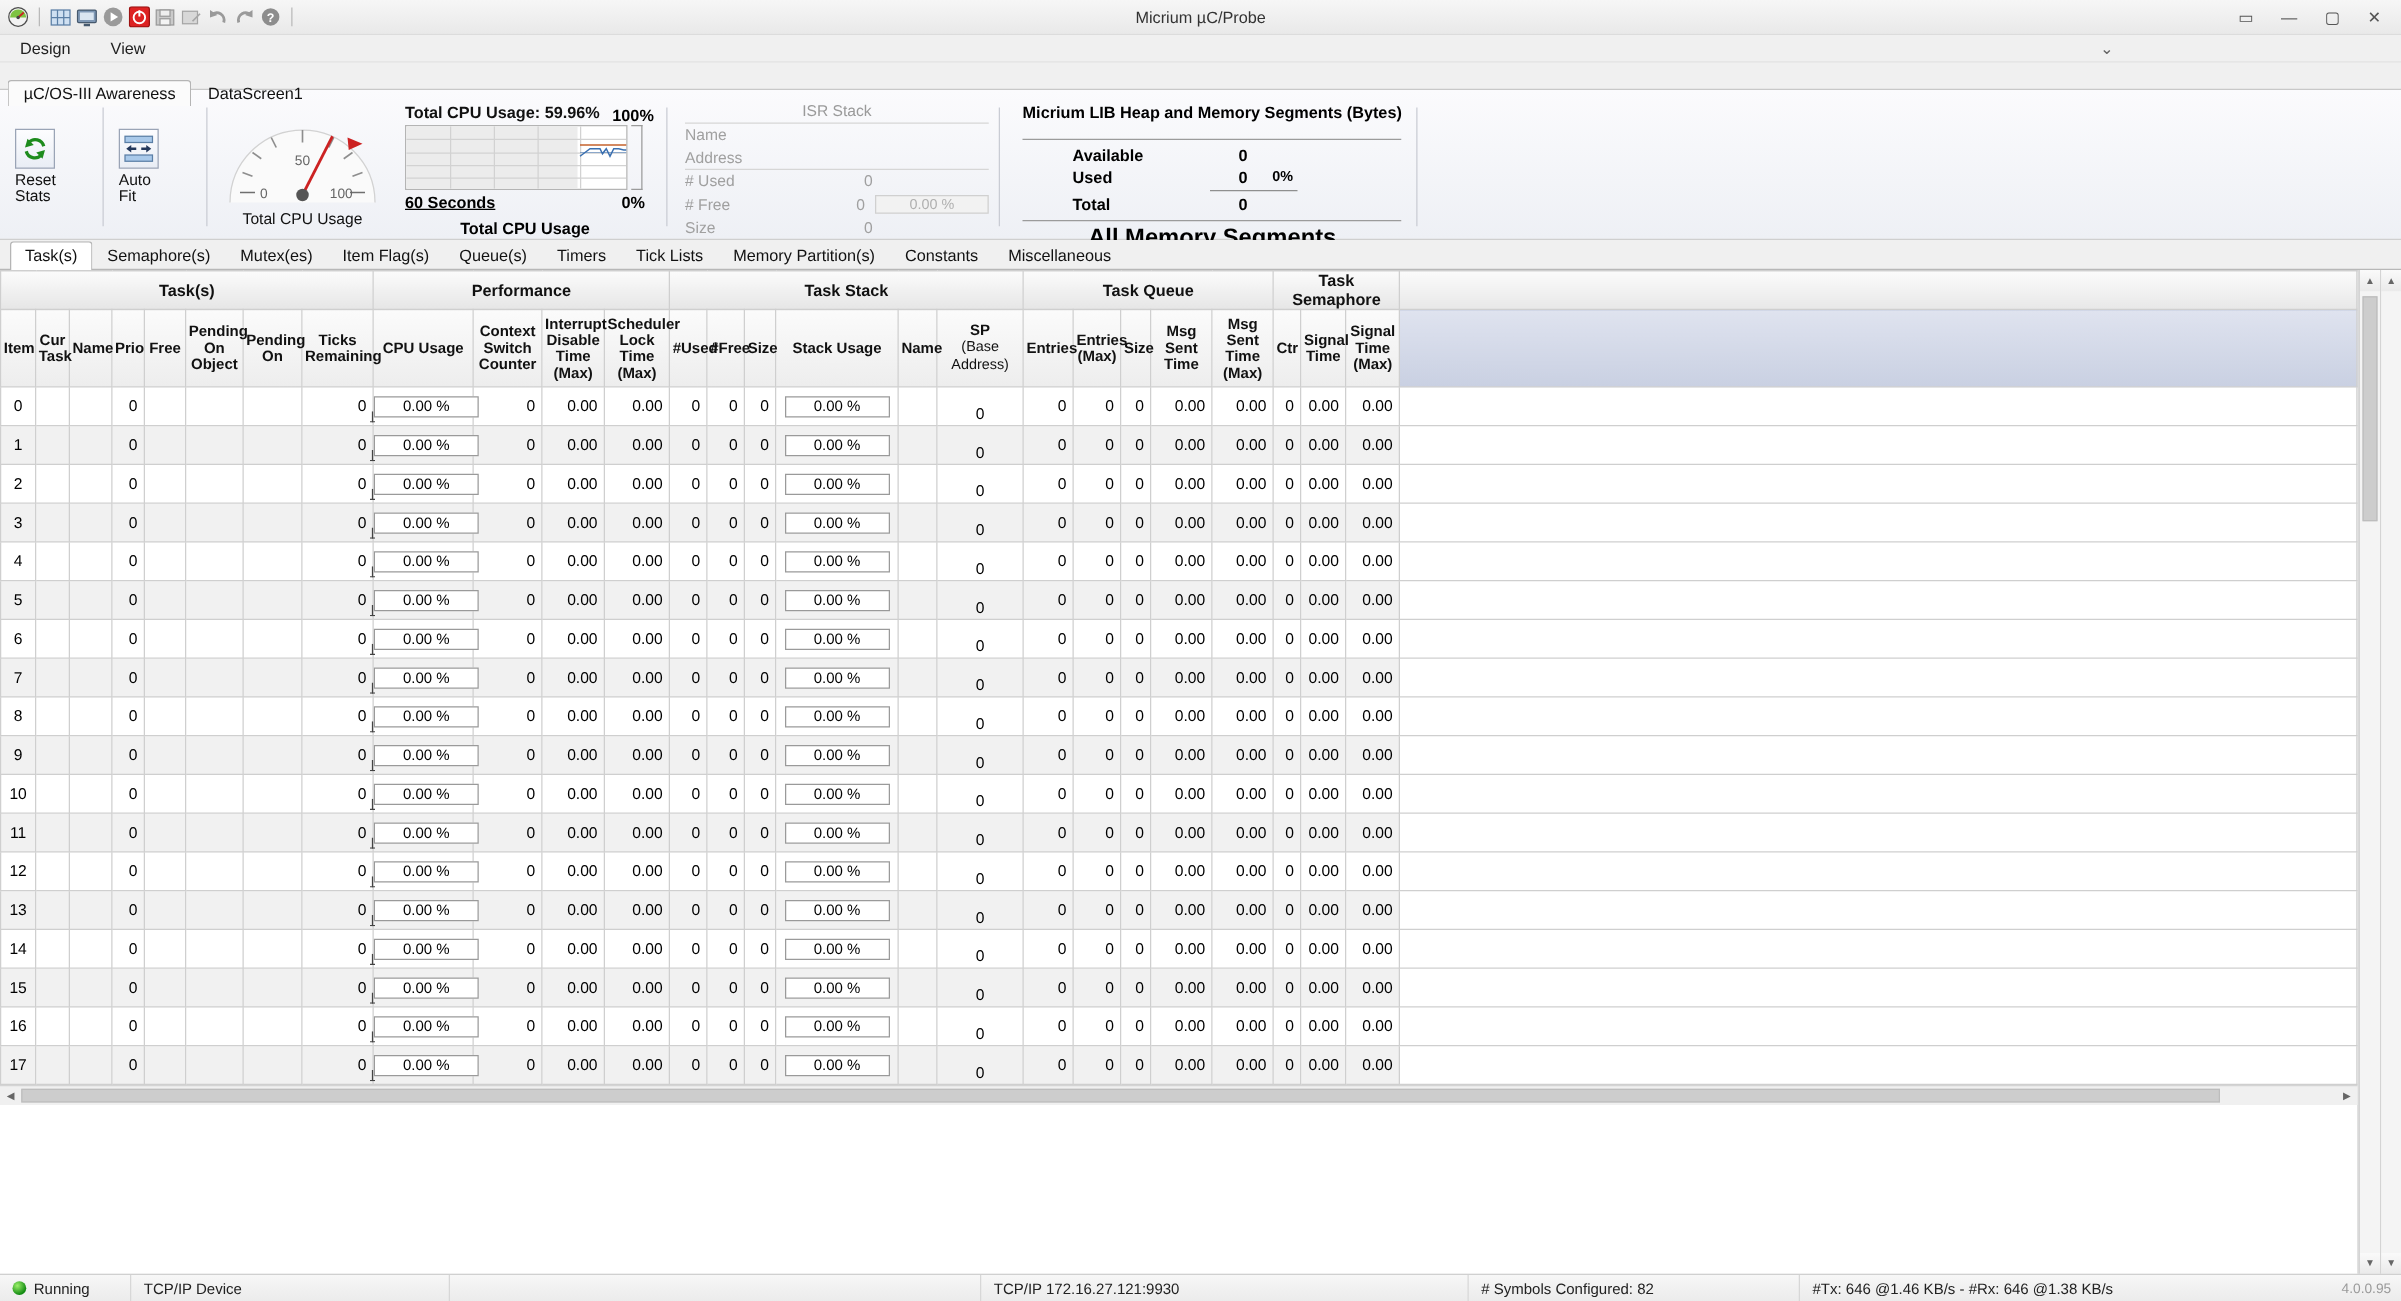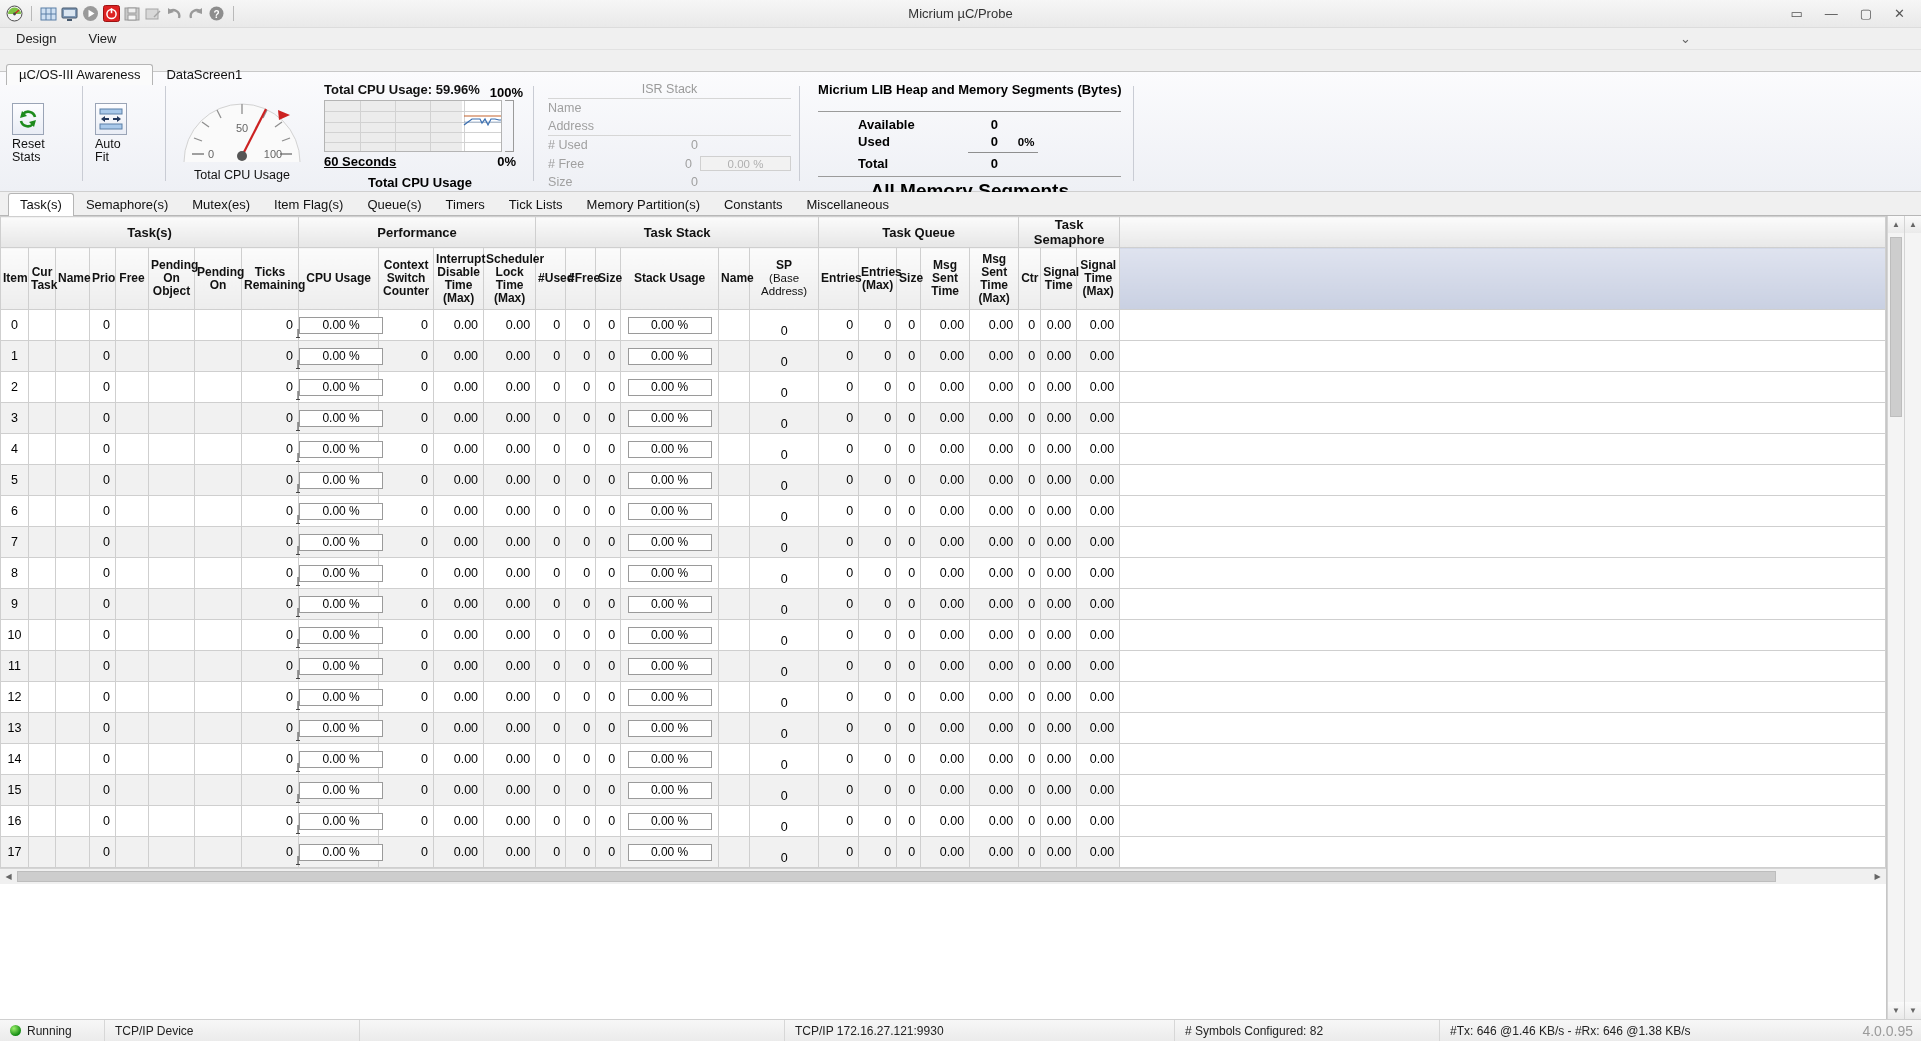--- a/index.html
+++ b/index.html
@@ -205,21 +205,21 @@
   .statusbar {
     height: 22px; display: flex; align-items: center;
     background: linear-gradient(#f7f7f7,#ebebeb); border-top: 1px solid #d0d0d0;
     font-size: 12px; color: #222;
   }
   .sb-cell { padding: 0 10px; height: 100%; display: flex; align-items: center;
              border-right: 1px solid #d7d7d7; }
   .sb-dot { width: 11px; height: 11px; border-radius: 50%;
             background: radial-gradient(circle at 35% 32%, #9bf06a, #128a12 70%);
             margin-right: 6px; }
-  .sb-ver { margin-left: auto; padding-right: 8px; font-size: 14px; color: #9a9a9a; }
+  .sb-ver { margin-left: auto; padding-right: 8px; font-size: 11px; color: #9a9a9a; }
 </style>
 </head>
 <body>
 
 <div id="app">
 
   <div class="titlebar">
     <div class="tb-icons">
       <span class="ico">
         <svg width="17" height="17" viewBox="0 0 17 17">

